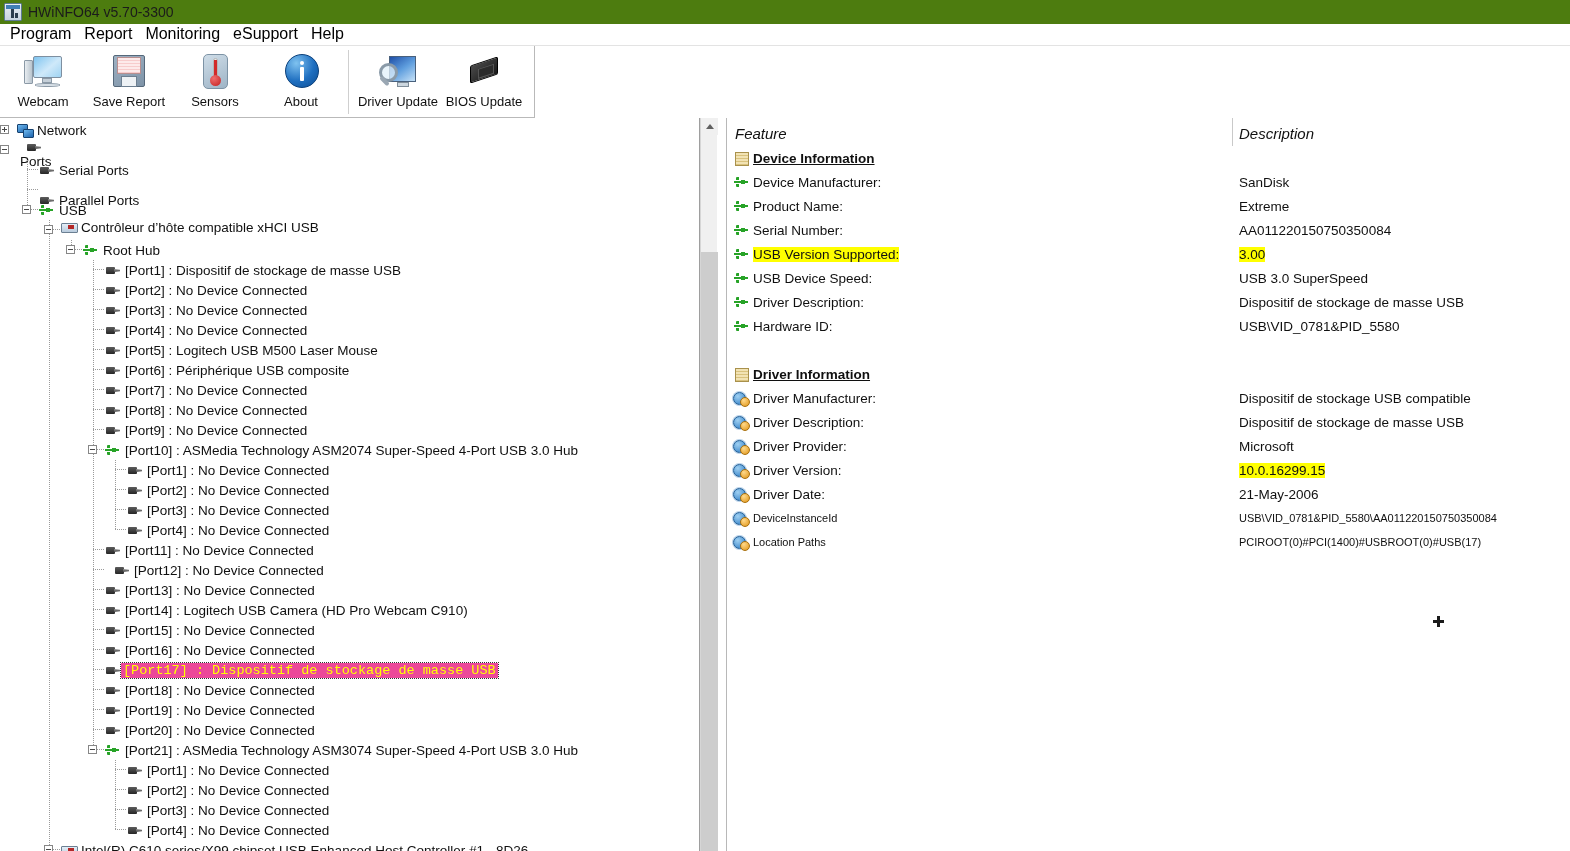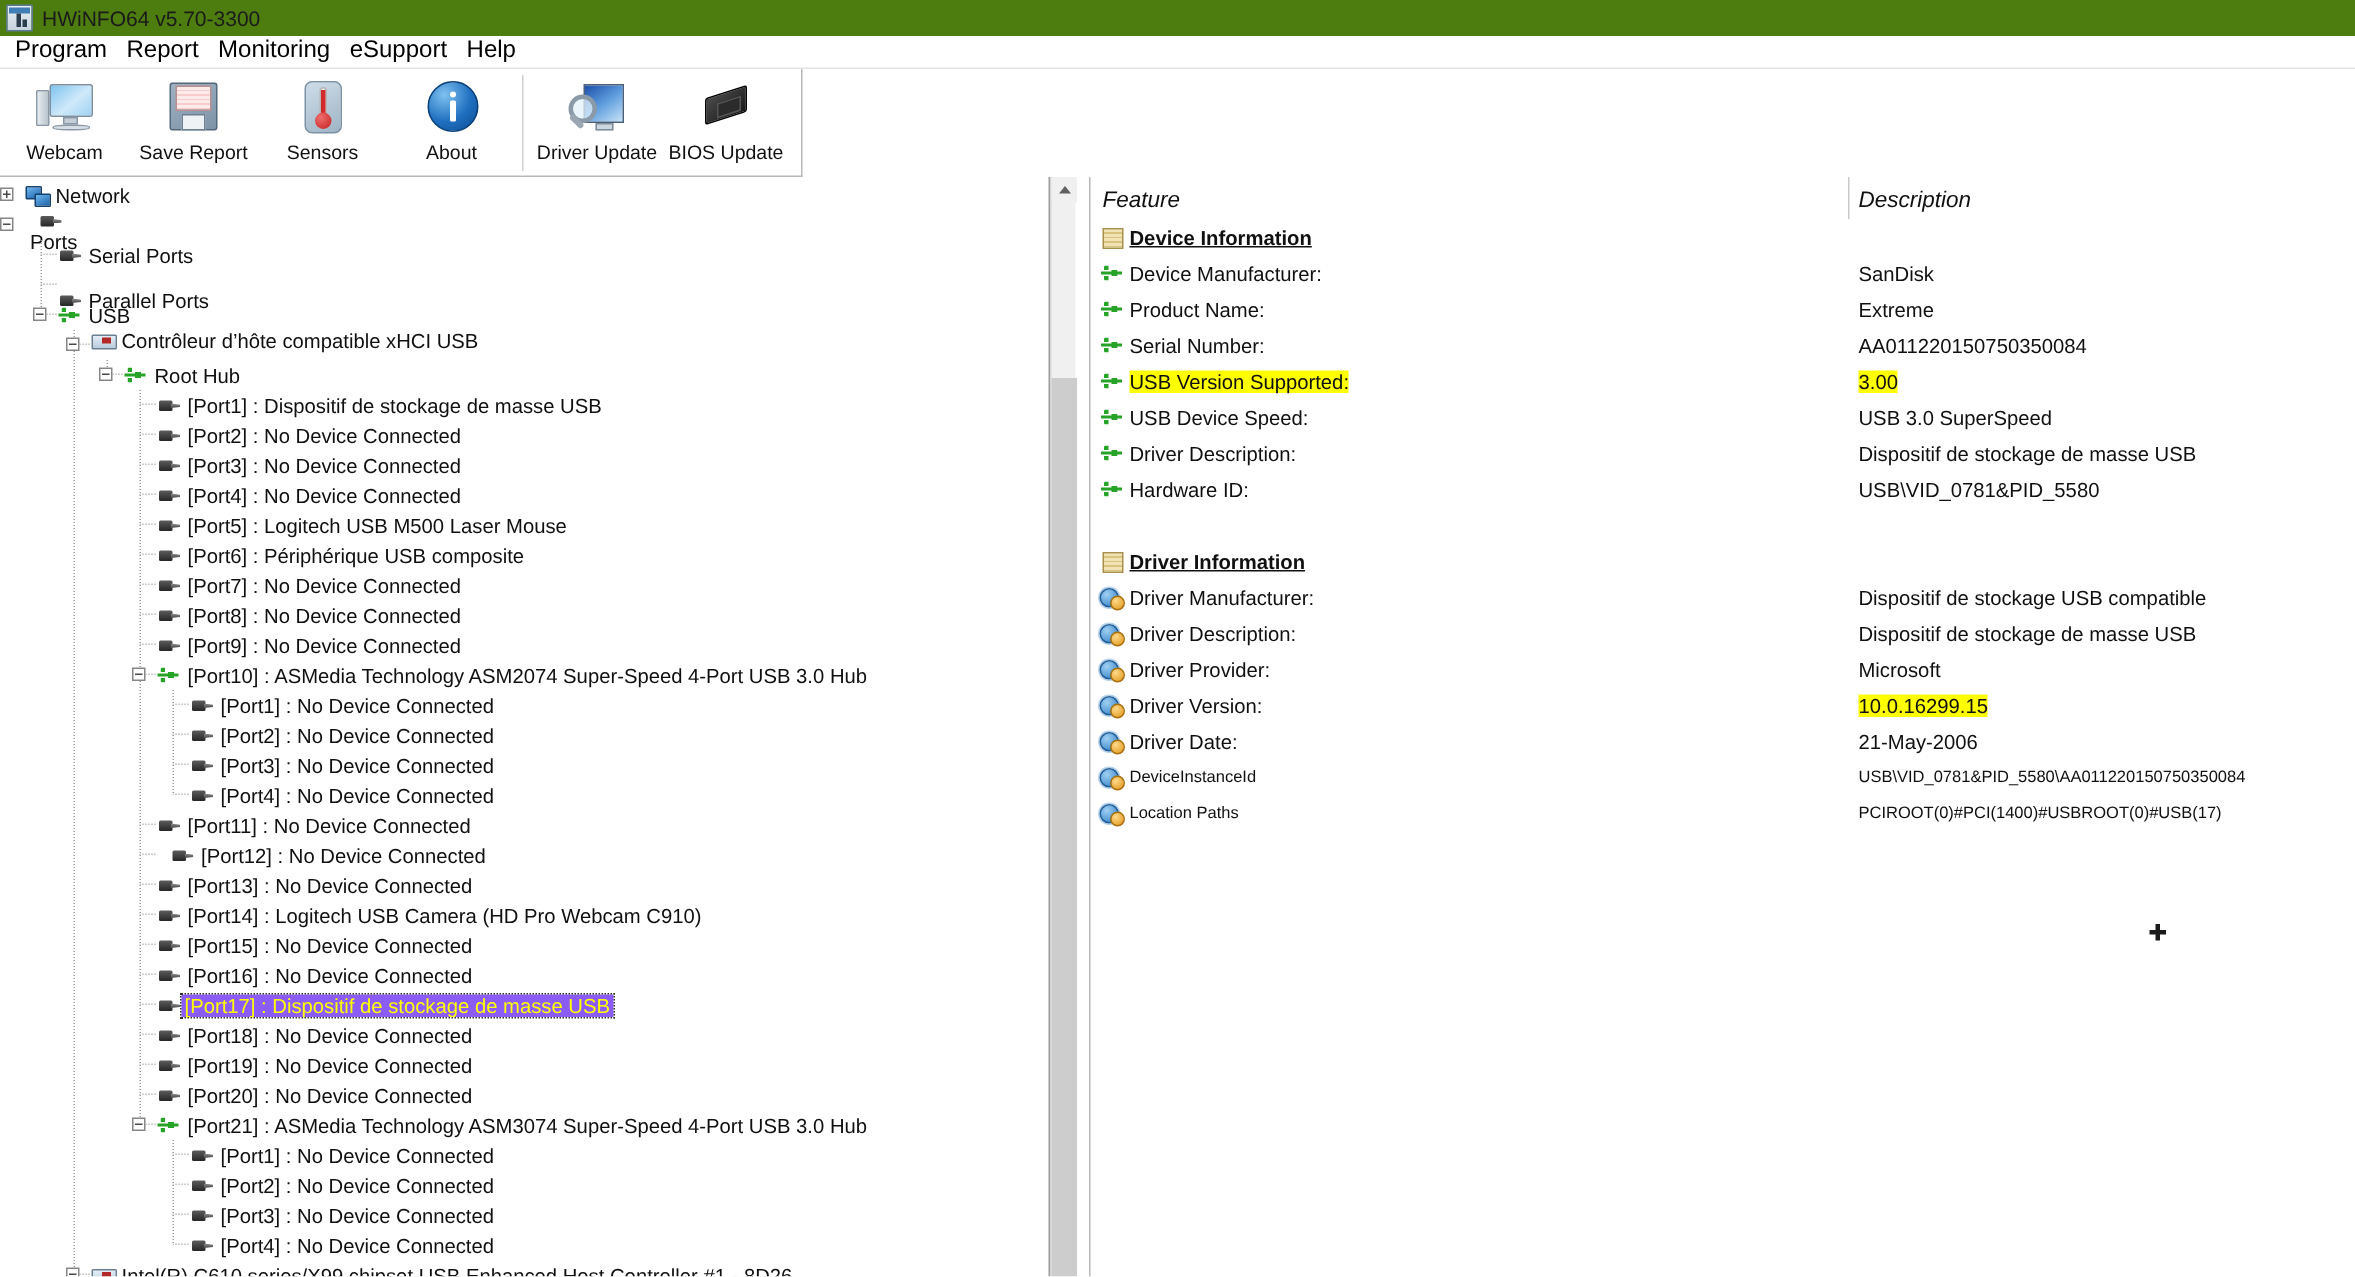--- a/index.html
+++ b/index.html
@@ -280,24 +280,24 @@
     background: linear-gradient(#e4eef7,#b8cbdd);
     border: 1px solid #6b7f92; border-radius: 1px;
   }
   .ic-ctrl::after {
     content: ""; position: absolute; left: 8px; top: 5px;
     width: 6px; height: 4px; background: #b32828;
   }
 
   
   .tree-row.selected .lbl {
-    background: #8b5cf6;
+    background: #ec4899;
     color: #ffff00;
     outline: 1px dotted #303030;
-    padding-left: 2px; padding-right: 2px;
+    padding-left: 2px; padding-right: 2px; font-family: Liberation Mono, monospace;
   }
   .marker-yellow {
     position: absolute;
     background: #ffff00;
     z-index: -1;
   }
 
   
   .scrollbar {
     position: absolute; top: 0; bottom: 0; left: 700px; width: 17px;

